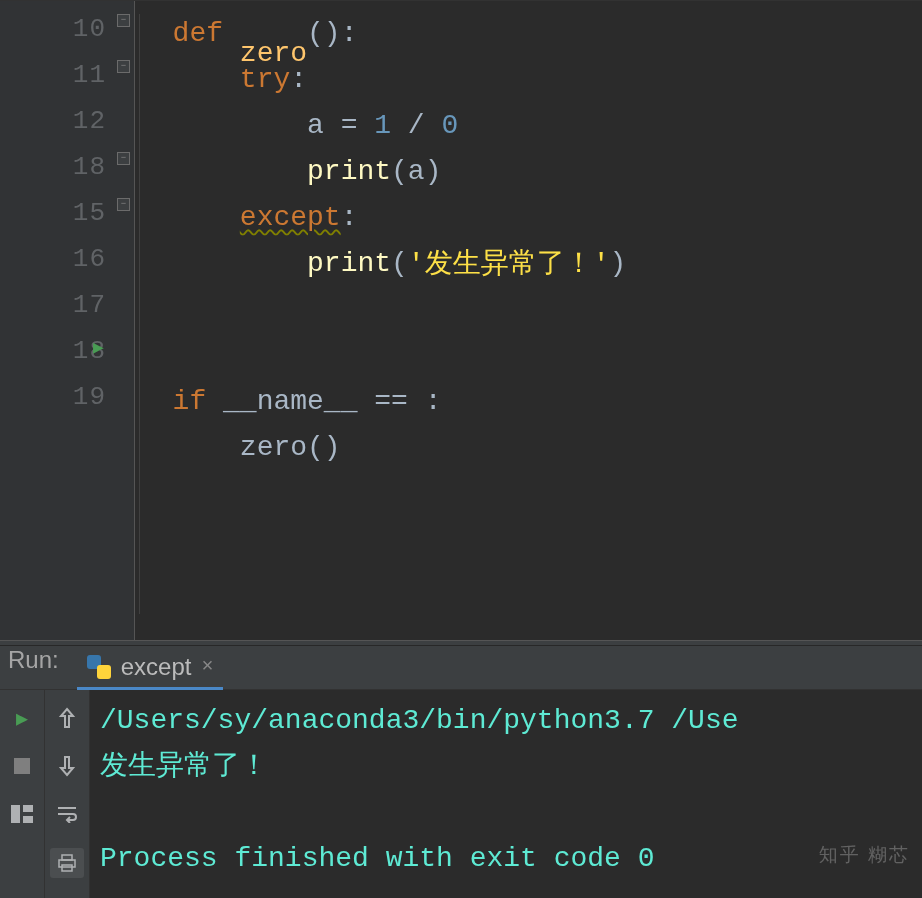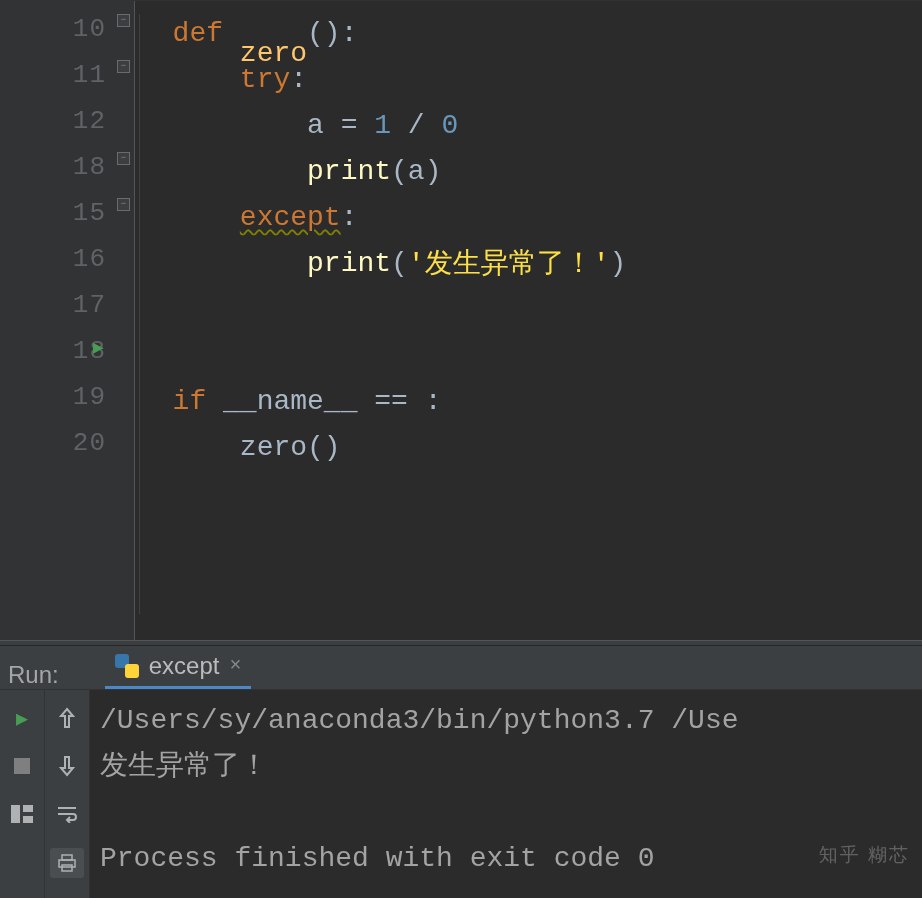--- a/index.html
+++ b/index.html
@@ -96,24 +96,23 @@
   }
   .run-panel {
     background: #3c3f41;
     height: 252px;
     display: flex;
     flex-direction: column;
   }
   .run-header {
     height: 44px;
     display: flex;
-    align-items: flex-end;
+    align-items: flex-start;
     padding-left: 8px;
     border-bottom: 1px solid #323232;
-    gap: 28px;
   }
   .run-label {
     color: #a5a5a5;
     font-size: 24px;
     margin-right: 18px;
     font-family: "Segoe UI", Arial, sans-serif;
   }
   .run-tab {
     display: flex;
     align-items: center;
@@ -178,21 +177,21 @@
   }
   .play-green { color: #499c54; font-size: 20px; }
   .stop-gray { width: 16px; height: 16px; background: #7f7f7f; }
   .console-out {
     flex: 1;
     background: #2b2b2b;
     padding: 8px 10px;
     font-size: 28px;
     line-height: 46px;
     white-space: pre;
-    color: #a3a3a3;
+    color: #5eead4;
     overflow: hidden;
   }
   .watermark {
     position: absolute;
     right: 12px;
     bottom: 30px;
     color: rgba(200,200,200,0.35);
     font-size: 19px;
     font-family: sans-serif;
     letter-spacing: 2px;
@@ -227,23 +226,20 @@
       </div>
     <div class="gutter-row">
         <span class="line-num">17</span>
       </div>
     <div class="gutter-row">
         <span class="run-gutter-icon">▶</span>
         <span class="line-num">18</span>
       </div>
     <div class="gutter-row">
         <span class="line-num">19</span>
-      </div>
-    <div class="gutter-row">
-        <span class="line-num">20</span>
       </div>
   </div>
   <div class="code-col">
     <div class="indent-guide" style="left:4px"></div>
     <div class="code-row"><span>  </span><span class="kw">def </span><span class="fn">zero</span><span>():</span></div>
     <div class="code-row"><span>      </span><span class="kw">try</span><span>:</span></div>
     <div class="code-row"><span>          </span><span>a </span><span>= </span><span class="num">1</span><span> / </span><span class="num">0</span></div>
     <div class="code-row"><span>          </span><span class="builtin">print</span><span>(a)</span></div>
     <div class="code-row"><span>      </span><span class="kw warn-underline">except</span><span>:</span></div>
     <div class="code-row"><span>          </span><span class="builtin">print</span><span>(</span><span class="str">'发生异常了！'</span><span>)</span></div>

